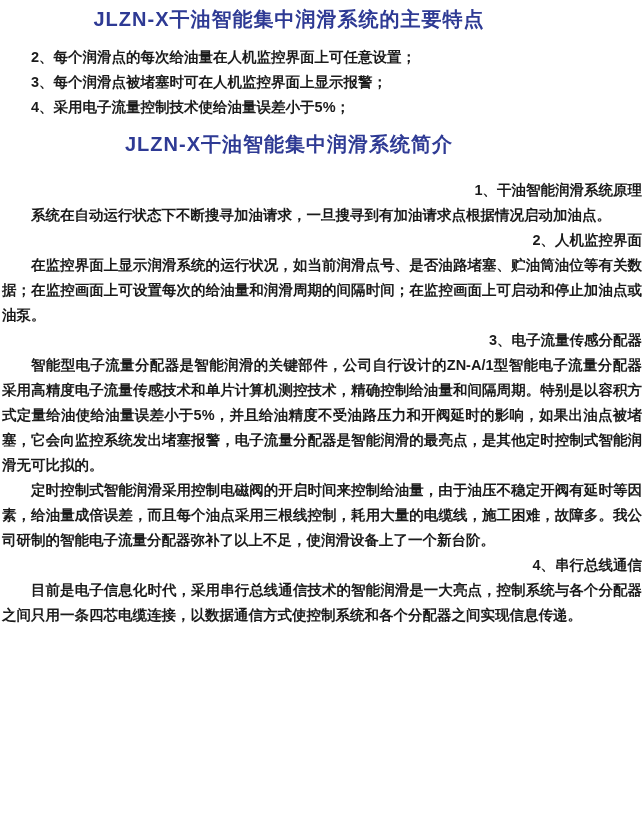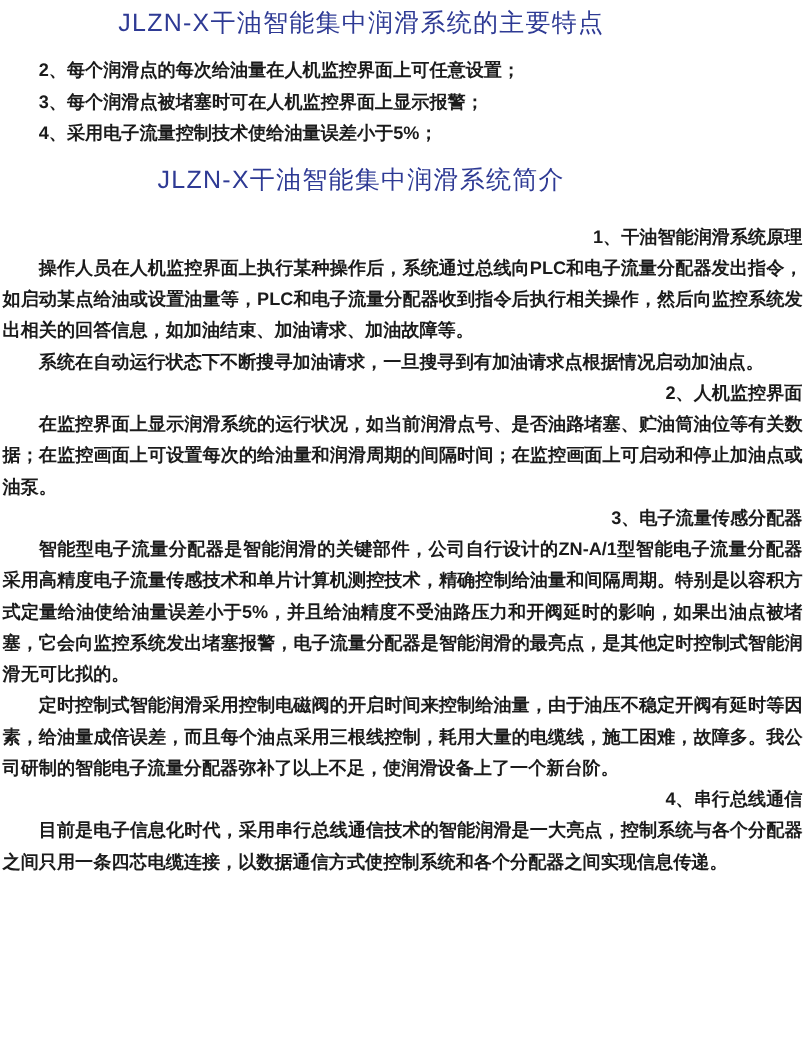--- a/index.html
+++ b/index.html
@@ -13,21 +13,21 @@
   .page {
     width: 640px;
     height: 840px;
     padding: 0 2px;
     box-sizing: content-box;
     color: #1b1b1b;
   }
   .doc-title {
     font-size: 20px;
     line-height: 26px;
-    font-weight: 400;
+    font-weight: 700;
     color: var(--accent, #2e3a94);
     text-align: center;
     padding-right: 66px; 
     margin: 0;
     letter-spacing: 1px;
     white-space: nowrap;
   }
   .doc-title.first { margin-top: 6px; }
   .doc-title.second { margin-top: 11px; text-align: center; }
   .features { margin-top: 13px; }
@@ -54,21 +54,20 @@
     <p class="para">2、每个润滑点的每次给油量在人机监控界面上可任意设置；</p>
     <p class="para">3、每个润滑点被堵塞时可在人机监控界面上显示报警；</p>
     <p class="para">4、采用电子流量控制技术使给油量误差小于5%；</p>
   </section>
 
   <h1 class="doc-title second">JLZN-X干油智能集中润滑系统简介</h1>
 
   <section class="intro-body">
 
     <p class="sec-heading">1、干油智能润滑系统原理</p>
-    <p class="para">操作人员在人机监控界面上执行某种操作后，系统通过总线向PLC和电子流量分配器发出指令，如启动某点给油或设置油量等，PLC和电子流量分配器收到指令后执行相关操作，然后向监控系统发出相关的回答信息，如加油结束、加油请求、加油故障等。</p>
     <p class="para">系统在自动运行状态下不断搜寻加油请求，一旦搜寻到有加油请求点根据情况启动加油点。</p>
 
     <p class="sec-heading">2、人机监控界面</p>
     <p class="para">在监控界面上显示润滑系统的运行状况，如当前润滑点号、是否油路堵塞、贮油筒油位等有关数据；在监控画面上可设置每次的给油量和润滑周期的间隔时间；在监控画面上可启动和停止加油点或油泵。</p>
 
     <p class="sec-heading">3、电子流量传感分配器</p>
     <p class="para">智能型电子流量分配器是智能润滑的关键部件，公司自行设计的ZN-A/1型智能电子流量分配器采用高精度电子流量传感技术和单片计算机测控技术，精确控制给油量和间隔周期。特别是以容积方式定量给油使给油量误差小于5%，并且给油精度不受油路压力和开阀延时的影响，如果出油点被堵塞，它会向监控系统发出堵塞报警，电子流量分配器是智能润滑的最亮点，是其他定时控制式智能润滑无可比拟的。</p>
     <p class="para">定时控制式智能润滑采用控制电磁阀的开启时间来控制给油量，由于油压不稳定开阀有延时等因素，给油量成倍误差，而且每个油点采用三根线控制，耗用大量的电缆线，施工困难，故障多。我公司研制的智能电子流量分配器弥补了以上不足，使润滑设备上了一个新台阶。</p>
 
     <p class="sec-heading">4、串行总线通信</p>

